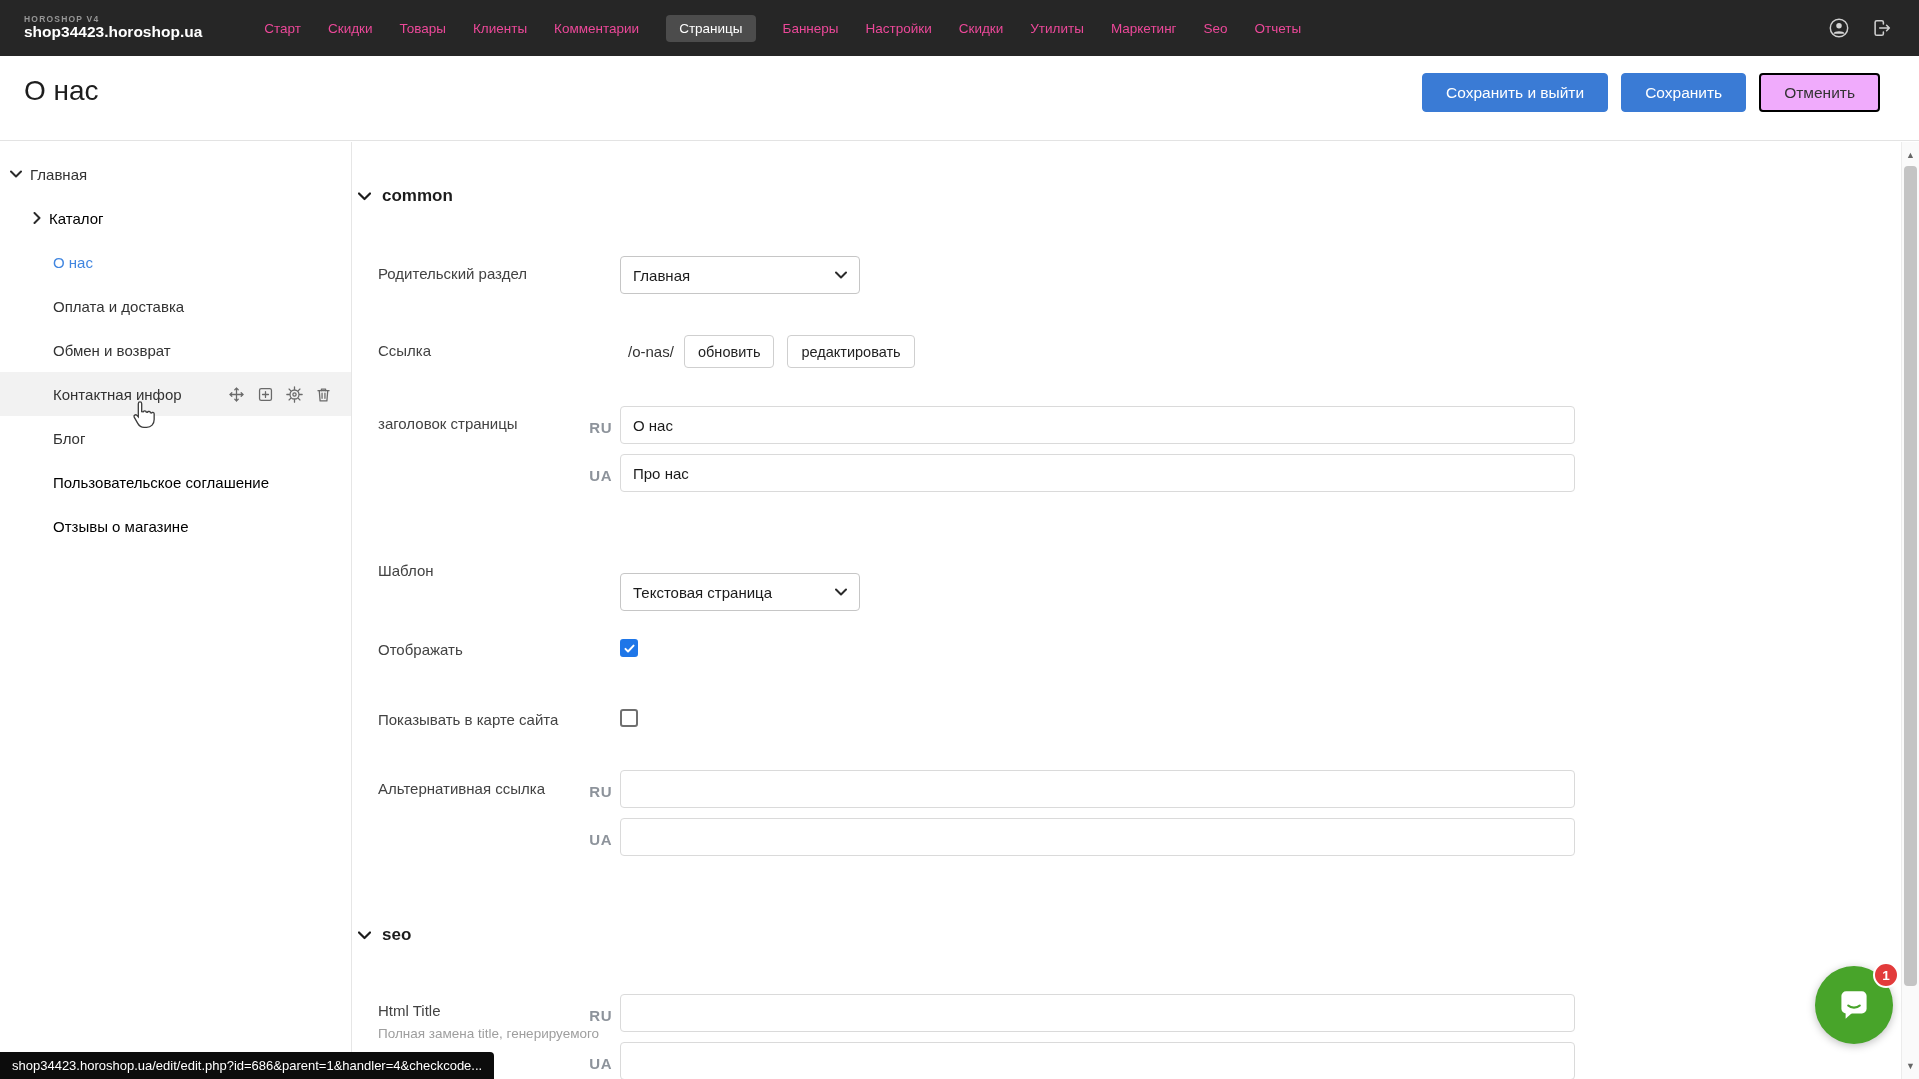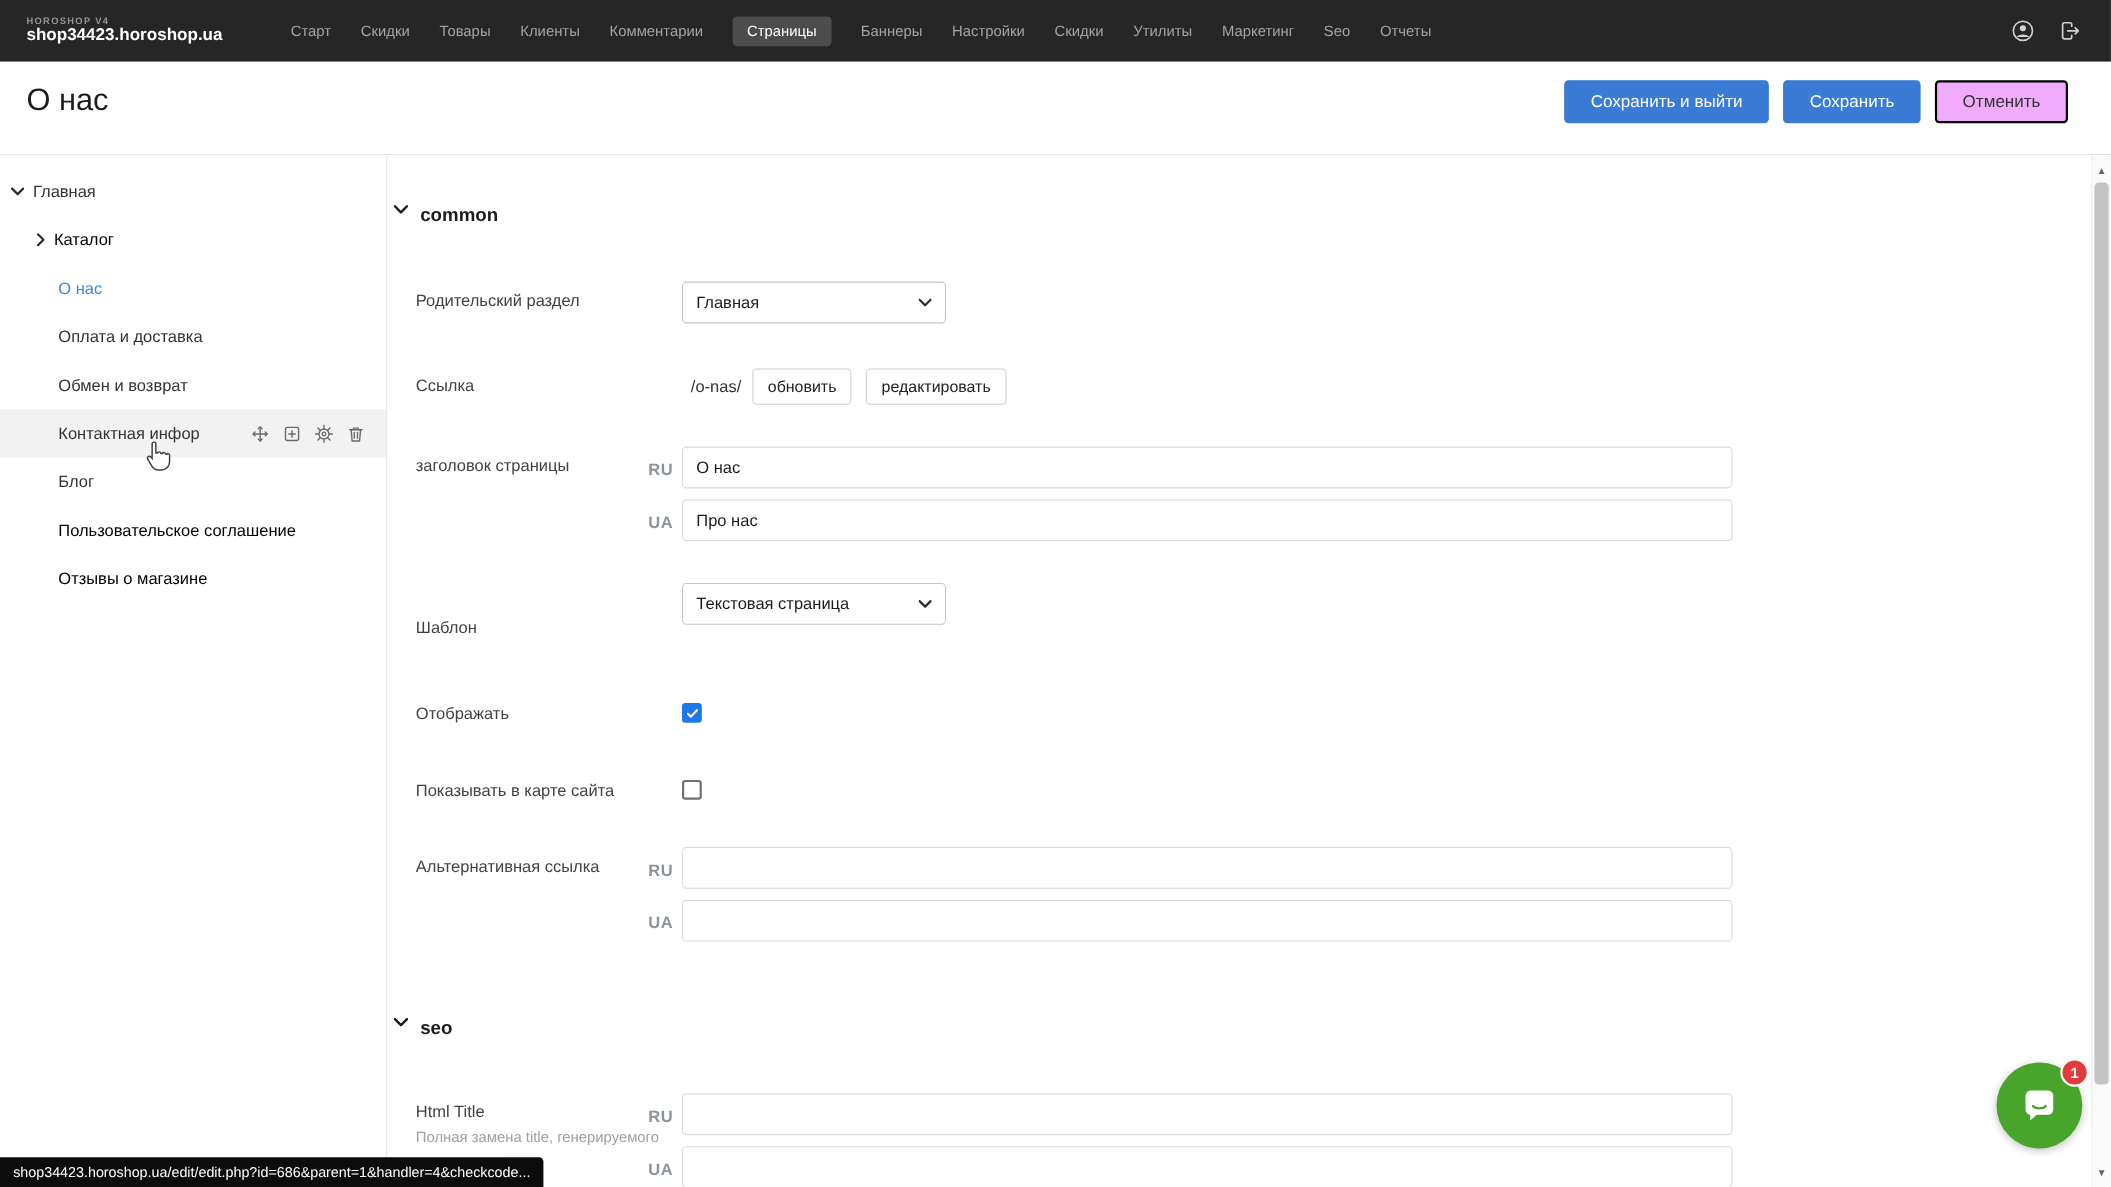--- a/index.html
+++ b/index.html
@@ -10,21 +10,21 @@
     --checkbox-blue:#1e76e8; --link-blue:#4186e0; --chat-green:#48a42a;
     --badge-red:#e23b3b;
   }
   
   .navbar{position:absolute;left:0;top:0;width:1919px;height:56px;background:var(--navbar-bg);
     display:flex;align-items:center;z-index:20;}
   .logo{margin-left:24px;margin-right:62px;line-height:1.05;cursor:pointer;}
   .logo-small{font-size:8.5px;font-weight:bold;color:#969696;letter-spacing:1.2px;}
   .logo-domain{font-size:15.5px;font-weight:bold;color:#fff;}
   .nav-items{display:flex;align-items:center;gap:27px;}
-  .nav-item{color:#a3a3a3;font-size:13.5px;cursor:pointer;white-space:nowrap;}
+  .nav-item{color:#ec4899;font-size:13.5px;cursor:pointer;white-space:nowrap;}
   .nav-item.active{background:var(--navbar-pill);color:#fff;padding:6px 13px;border-radius:4px;}
   .nav-right{margin-left:auto;margin-right:26px;display:flex;align-items:center;gap:21px;}
   .nav-icon{width:22px;height:22px;cursor:pointer;}
   
   .pagehead{position:absolute;left:0;top:44px;width:1919px;height:97px;background:#fff;
     border-bottom:1px solid #e3e3e3;z-index:5;}
   .page-title{position:absolute;left:24px;top:31px;font-size:28px;color:#1d1d1d;}
   .header-actions{position:absolute;top:29px;right:39px;display:flex;gap:13px;}
   .btn{height:39px;border-radius:4px;font-size:15.5px;padding:0 23px;cursor:pointer;
     font-family:"Liberation Sans", sans-serif;}
@@ -39,21 +39,21 @@
   .tree-row.catalog{padding-left:33px;}
   .tree-row .chev{margin-right:8px;flex:0 0 auto;}
   .tree-row.grey .lbl{color:#000000;}
   .tree-row.active-page .lbl{color:var(--link-blue);}
   .tree-row.hovered{background:#f2f2f2;}
   .row-icons{display:flex;align-items:center;gap:12px;margin-left:46px;}
   .row-icons svg{width:17px;height:17px;display:block;}
   
   .main{position:absolute;left:353px;top:142px;right:19px;bottom:0;background:#fff;}
   .abs{position:absolute;}
-  .section-head{display:flex;align-items:flex-start;gap:11px;font-size:17px;font-weight:bold;
+  .section-head{display:flex;align-items:center;gap:11px;font-size:17px;font-weight:bold;
     color:#1c1c1c;cursor:pointer;}
   .sec-common{left:358px;top:186px;}
   .sec-seo{left:358px;top:925px;}
   .f-label{font-size:15px;color:#424242;white-space:nowrap;}
   .f-hint{font-size:13.5px;color:#9e9e9e;white-space:nowrap;}
   .selectbox{left:620px;width:240px;height:38px;border:1px solid #c6c6c6;border-radius:4px;
     background:#fff;display:flex;align-items:center;justify-content:space-between;
     padding:0 12px;font-size:15px;color:#1b1b1b;cursor:pointer;}
   .tinput{left:620px;width:955px;height:38px;border:1px solid #dadada;border-radius:4px;
     background:#fff;font-size:15px;color:#1b1b1b;padding:0 12px;outline:none;
@@ -69,21 +69,21 @@
   .checkbox svg{display:none;width:13px;height:13px;}
   .checkbox.checked{background:var(--checkbox-blue);border-color:var(--checkbox-blue);}
   .checkbox.checked svg{display:block;}
   
   .lbl-parent{left:378px;top:265px;} .ctl-parent{top:256px;}
   .lbl-link{left:378px;top:342px;} .link-path{left:628px;top:343px;}
   .link-btns{left:684px;top:335px;display:flex;gap:13px;}
   .lbl-ptitle{left:378px;top:415px;}
   .badge-ru-1{top:419px;} .inp-ru-1{top:406px;}
   .badge-ua-1{top:467px;} .inp-ua-1{top:454px;}
-  .lbl-template{left:378px;top:562px;} .ctl-template{top:530px;}
+  .lbl-template{left:378px;top:562px;} .ctl-template{top:573px;}
   .lbl-display{left:378px;top:641px;} .cb-display{left:620px;top:639px;}
   .lbl-sitemap{left:378px;top:711px;} .cb-sitemap{left:620px;top:709px;}
   .lbl-altlink{left:378px;top:780px;}
   .badge-ru-2{top:783px;} .inp-ru-2{top:770px;}
   .badge-ua-2{top:831px;} .inp-ua-2{top:818px;}
   .lbl-htmltitle{left:378px;top:1002px;} .hint-htmltitle{left:378px;top:1026px;}
   .badge-ru-3{top:1007px;} .inp-ru-3{top:994px;}
   .badge-ua-3{top:1055px;} .inp-ua-3{top:1042px;}
   
   .scrollbar{position:absolute;right:0;top:142px;width:18px;bottom:0;background:#fafafa;

